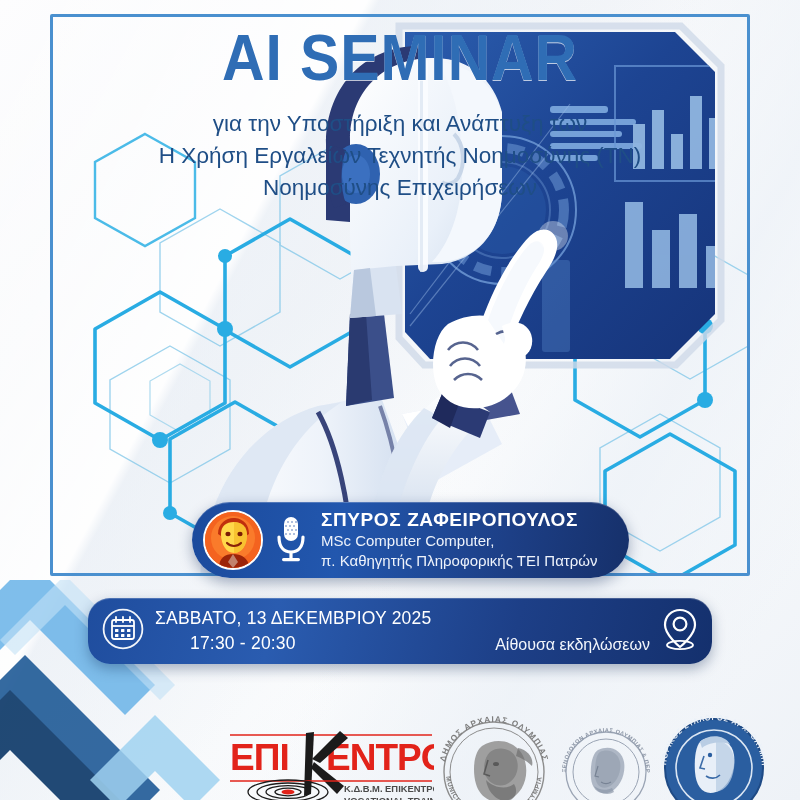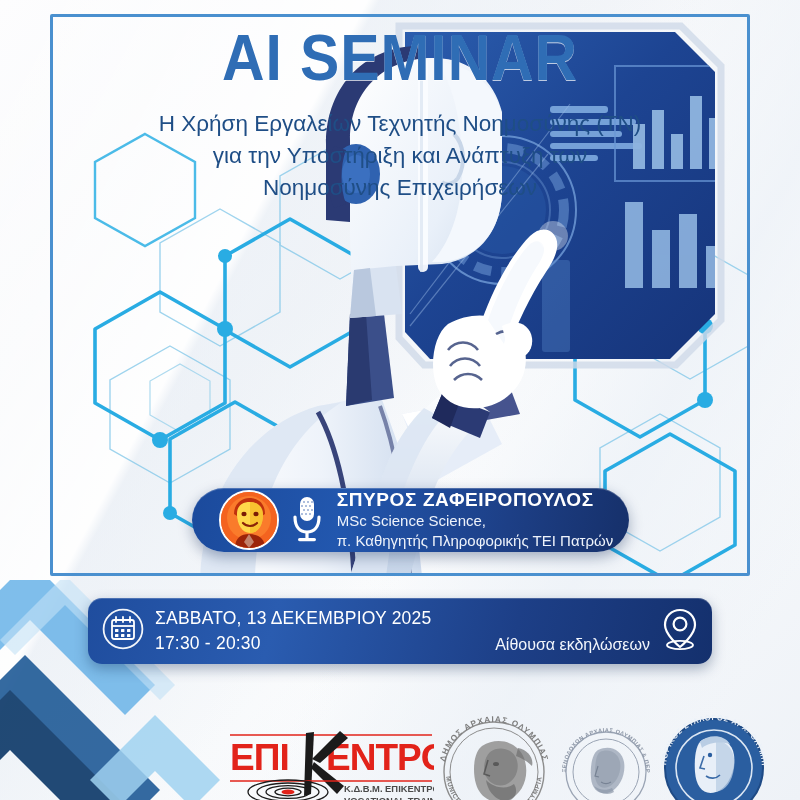--- a/index.html
+++ b/index.html
@@ -79,29 +79,28 @@
     position: absolute;
     left: 50px; top: 14px;
     width: 700px; height: 562px;
     overflow: hidden;
   }
 
   
   .speaker {
     position: absolute;
     left: 192px;
-    top: 488px;
+    top: 502px;
     width: 437px;
-    height: 64px;
+    height: 76px;
     border-radius: 38px;
     background: linear-gradient(100deg, #1b4a9c 0%, #2257ae 34%, #1d3f86 72%, #16306a 100%);
     box-shadow: 0 5px 14px rgba(14,40,86,.36), inset 0 1px 0 rgba(255,255,255,.22);
     display: flex;
     align-items: center;
-    justify-content: center;
   }
   .avatar {
     width: 56px; height: 56px;
     margin-left: 11px;
     border-radius: 50%;
     border: 2.5px solid #fdfdfd;
     overflow: hidden;
     flex: 0 0 auto;
     position: relative;
     background: radial-gradient(circle at 50% 42%, #ff8a3c 0%, #f4631f 58%, #d8380f 100%);
@@ -125,31 +124,31 @@
   
   .chev { position: absolute; left: -30px; top: 580px; width: 260px; height: 230px; }
 
   
   .infobar {
     position: absolute;
     left: 88px;
     top: 598px;
     width: 624px;
     height: 66px;
-    border-radius: 14px;
+    border-radius: 22px;
     background: linear-gradient(105deg, #1f4d9e 0%, #2a5cb0 30%, #1d3f87 68%, #14306d 100%);
     box-shadow: 0 5px 13px rgba(15,40,85,.34), inset 0 1px 0 rgba(255,255,255,.2);
     display: flex;
     align-items: center;
     color: #ffffff;
   }
   .cal-icon { margin-left: 14px; flex: 0 0 auto; }
   .date-text { margin-left: 11px; }
   .dt-line1 { font-size: 17.5px; line-height: 1.45; letter-spacing: .2px; }
-  .dt-line2 { font-size: 17.5px; line-height: 1.45; letter-spacing: .2px; }
+  .dt-line2 { font-size: 17.5px; line-height: 1.45; letter-spacing: .2px; margin-left: 35px; }
   .venue {
     margin-left: auto;
     text-align: right;
     font-size: 16px;
     line-height: 1.42;
     color: #f2f6fc;
     margin-top: 28px;
   }
   .pin-icon { margin-left: 10px; margin-right: 12px; flex: 0 0 auto; }
 
@@ -363,22 +362,22 @@
         <path d="M452 312 C466 304 480 310 482 324 C484 338 472 348 460 344 Z" fill="#ffffff"></path>
 
         <circle cx="503" cy="222" r="15" fill="#ffffff" opacity=".35"></circle>
       </g>
     </svg>
   </div>
 
   <div class="title">AI SEMINAR</div>
 
   <div class="subtitle">
+    <div>για την Υποστήριξη και Ανάπτυξη των</div>
     <div>Η Χρήση Εργαλείων Τεχνητής Νοημοσύνης (ΤΝ)</div>
-    <div>για την Υποστήριξη και Ανάπτυξη των</div>
     <div>Νοημοσύνης Επιχειρήσεων</div>
   </div>
 
   <div class="frame"></div>
 
   <div class="speaker">
     <div class="avatar">
       <svg width="56" height="56" viewBox="0 0 56 56" xmlns="http://www.w3.org/2000/svg">
         <rect width="56" height="56" fill="#f4631f"></rect>
         <circle cx="28" cy="26" r="22" fill="#ff8f35" opacity=".55"></circle>
@@ -415,21 +414,21 @@
             <circle cx="19" cy="21" r="1"></circle>
             <circle cx="23" cy="21" r="1"></circle>
         </g>
         <path d="M8 24 C8 34 13 39 20 39 C27 39 32 34 32 24" fill="none" stroke="#ffffff" stroke-width="3.2" stroke-linecap="round"></path>
         <rect x="18.4" y="38" width="3.2" height="8" fill="#ffffff"></rect>
         <rect x="11" y="45" width="18" height="3.2" rx="1.6" fill="#ffffff"></rect>
       </svg>
     </div>
     <div class="speaker-text">
       <div class="sp-name">ΣΠΥΡΟΣ ΖΑΦΕΙΡΟΠΟΥΛΟΣ</div>
-      <div class="sp-line">MSc Science Science,</div>
+      <div class="sp-line">MSc Computer Computer,</div>
       <div class="sp-line">π. Καθηγητής Πληροφορικής ΤΕΙ Πατρών</div>
     </div>
   </div>
 
   <div class="chev">
     <svg width="260" height="230" viewBox="0 0 260 230" xmlns="http://www.w3.org/2000/svg">
       <g opacity=".95">
 
         <path d="M0 40 L60 -20 L185 105 L155 135 L60 40 L0 100 Z" fill="#6ab4e8" opacity=".9"></path>
 

